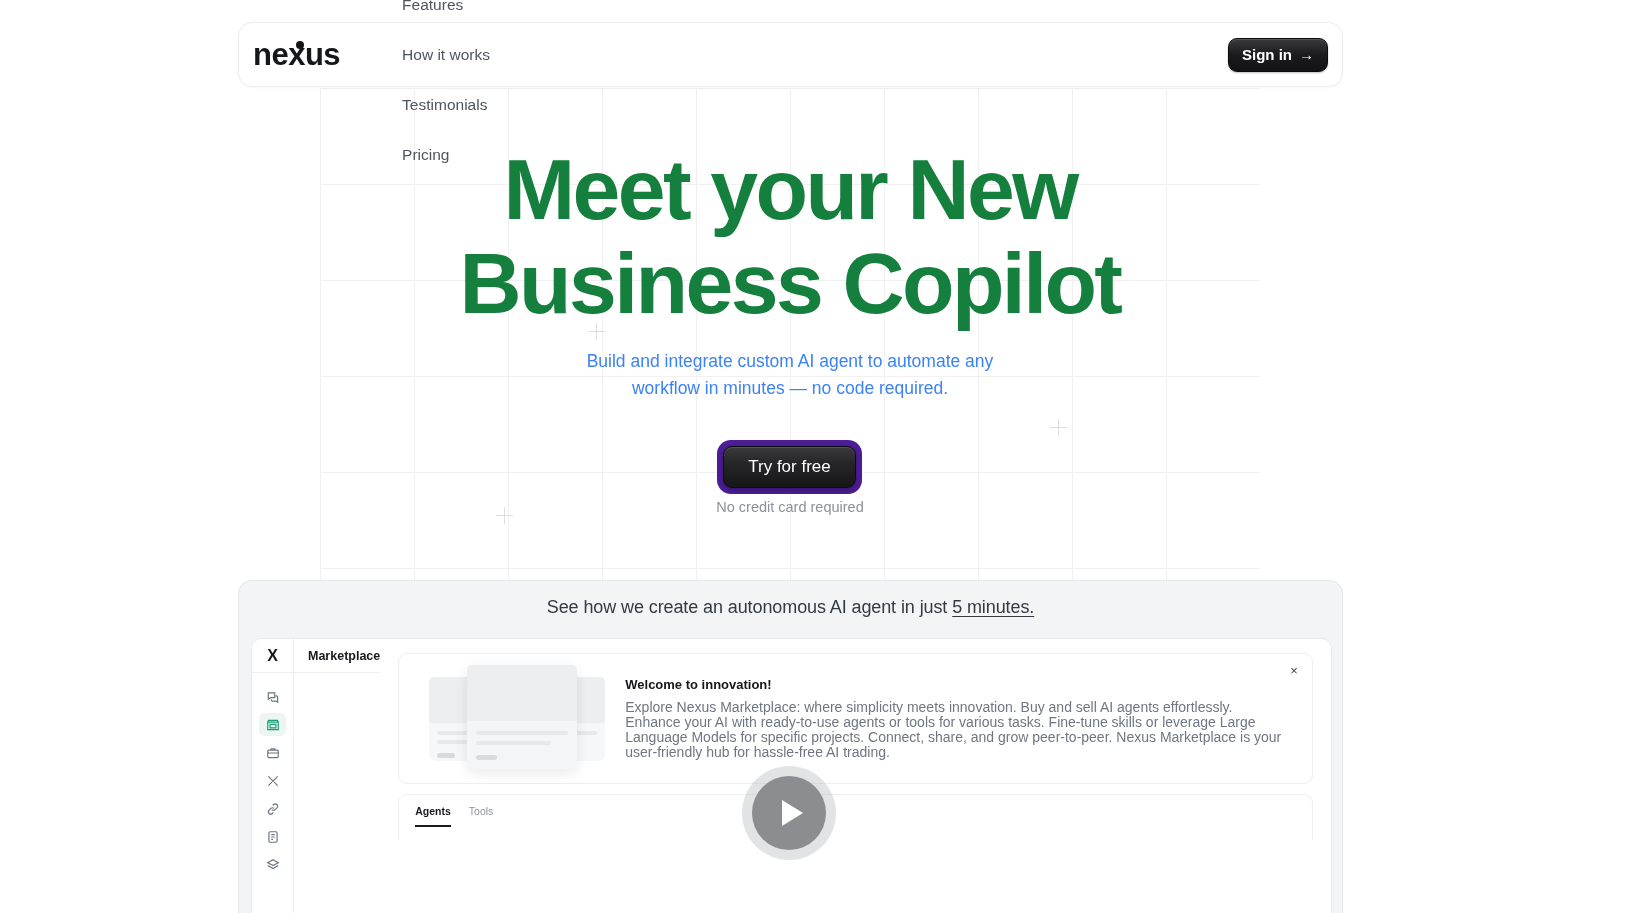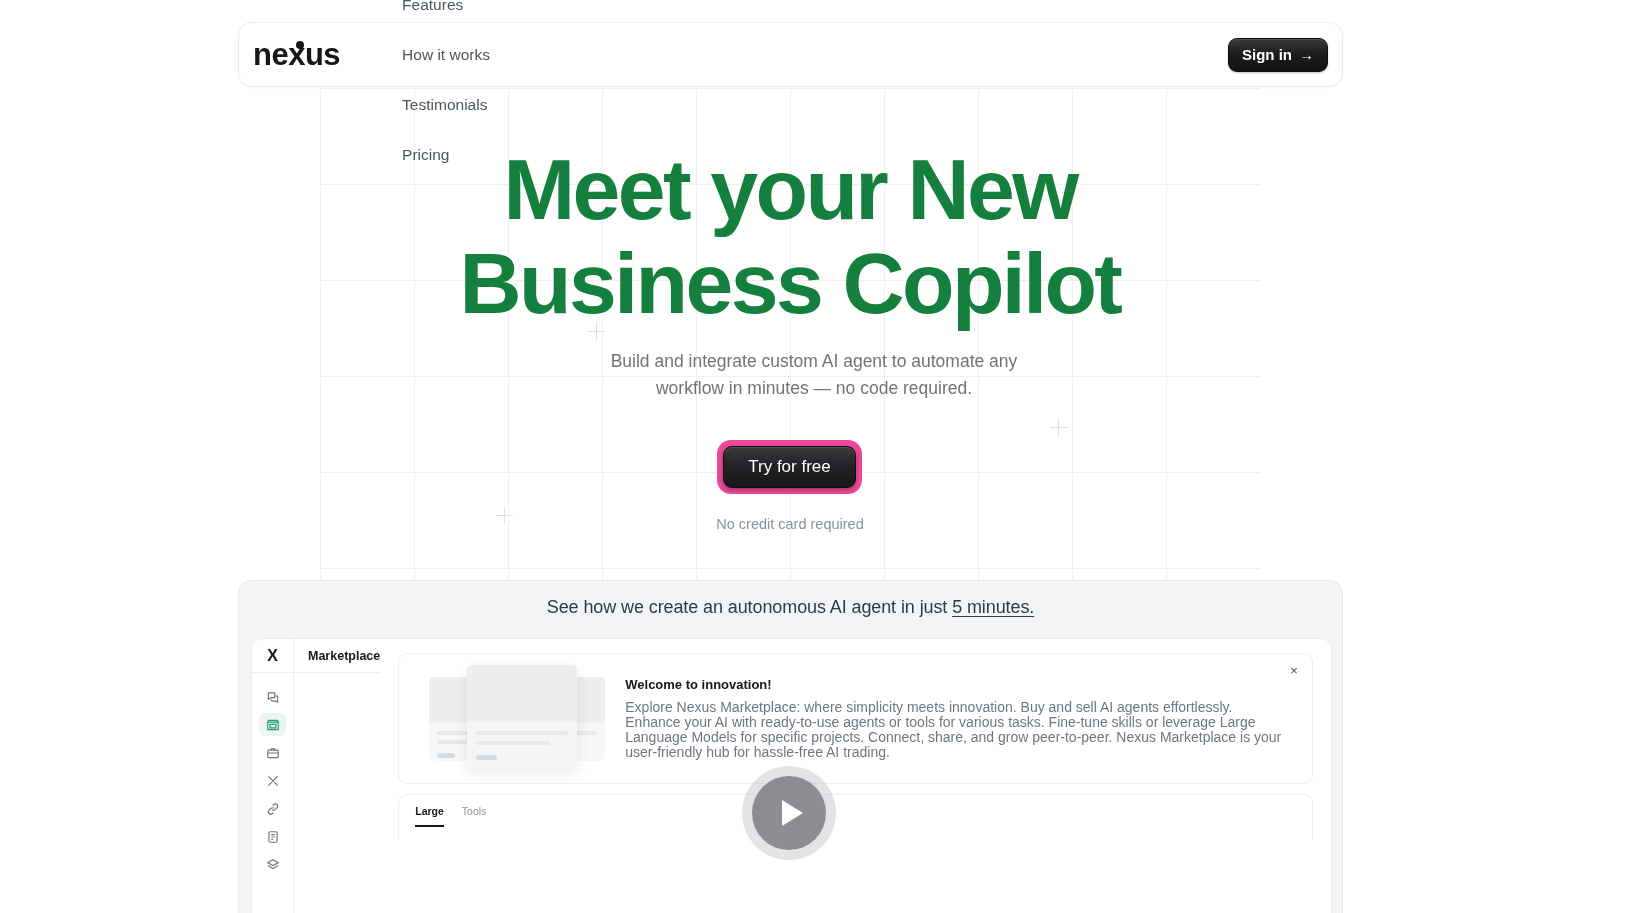--- a/index.html
+++ b/index.html
@@ -100,48 +100,47 @@
     width: 1580px;
     margin-left: 0;
   }
   .hero-title .l2 { display: block; }
   .hero-sub {
     position: absolute;
     left: 0; right: 0; top: 348px;
     text-align: center;
     font-size: 17.5px;
     line-height: 27px;
-    color: #737373;
+    color: #3b82f6;
     width: 1580px;
-    margin-left: 24px;
   }
   .hero-sub span { display: block; }
 
   .cta-wrap {
     position: absolute;
     left: 717px; top: 440px;
     width: 145px; height: 54px;
-    background: #ec4899;
+    background: #4c1d95;
     border-radius: 14px;
     display: flex; align-items: center; justify-content: center;
   }
   .cta {
     width: 133px; height: 42px;
     background: linear-gradient(180deg,#3b3b3d 0%, #26262a 40%, #161618 100%);
     border: 1px solid #0d0d0f;
     border-radius: 9px;
     color: #fff;
     font-size: 17px;
     display: flex; align-items: center; justify-content: center;
     cursor: pointer;
     box-shadow: 0 2px 4px rgba(0,0,0,.3), inset 0 1px 0 rgba(255,255,255,.13);
   }
   .cta-note {
     position: absolute;
-    left: 0; right: 0; top: 516px;
+    left: 0; right: 0; top: 499px;
     text-align: center;
     font-size: 14.5px;
     color: #8b929c;
     width: 1580px;
   }
 
   
   .demo {
     position: absolute;
     left: 238px; top: 580px;
@@ -401,21 +400,21 @@
           </div>
           <div class="wc-text">
             <div class="wc-title">Welcome to innovation!</div>
             <div class="wc-body">Explore Nexus Marketplace: where simplicity meets innovation. Buy and sell AI agents effortlessly. Enhance your AI with ready-to-use agents or tools for various tasks. Fine-tune skills or leverage Large Language Models for specific projects. Connect, share, and grow peer-to-peer. Nexus Marketplace is your user-friendly hub for hassle-free AI trading.</div>
           </div>
           <div class="wc-close">×</div>
         </div>
 
         <div class="tab-card">
           <div class="tabs">
-            <div class="tab active">Large</div>
+            <div class="tab active">Agents</div>
             <div class="tab">Tools</div>
           </div>
         </div>
 
       </div>
     </div>
   </div>
 </div>
 
 <div class="play-overlay">

